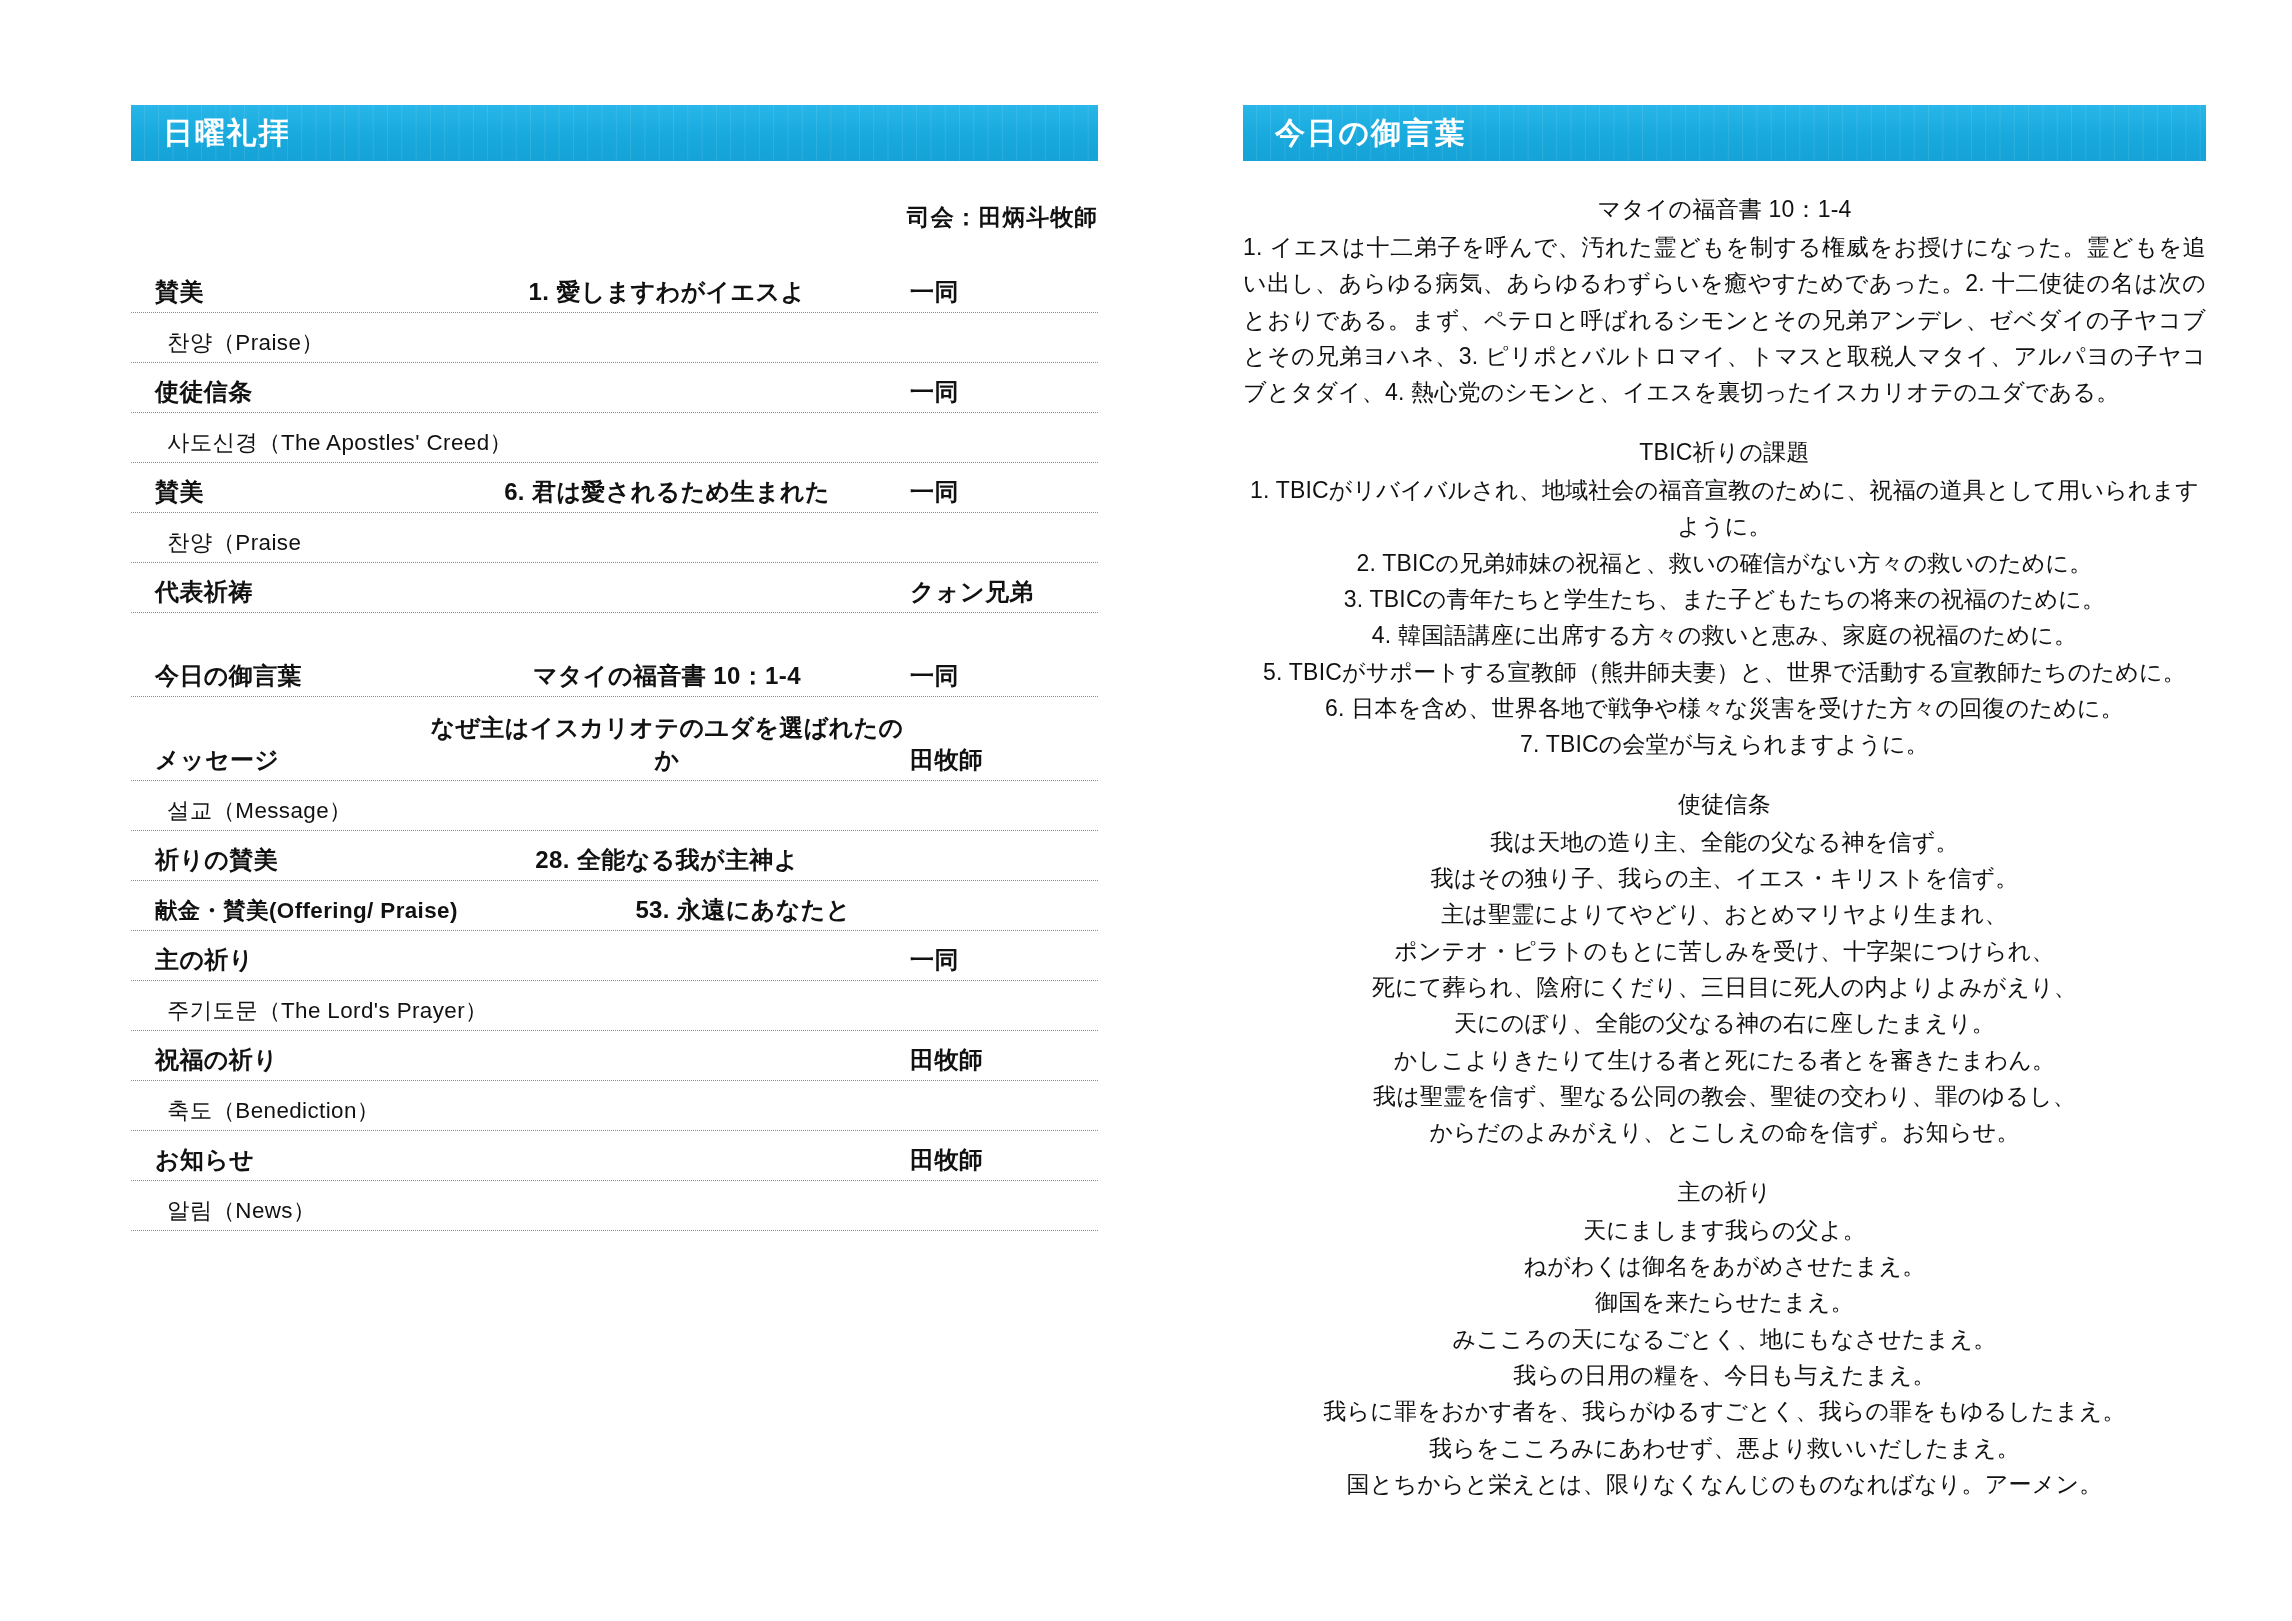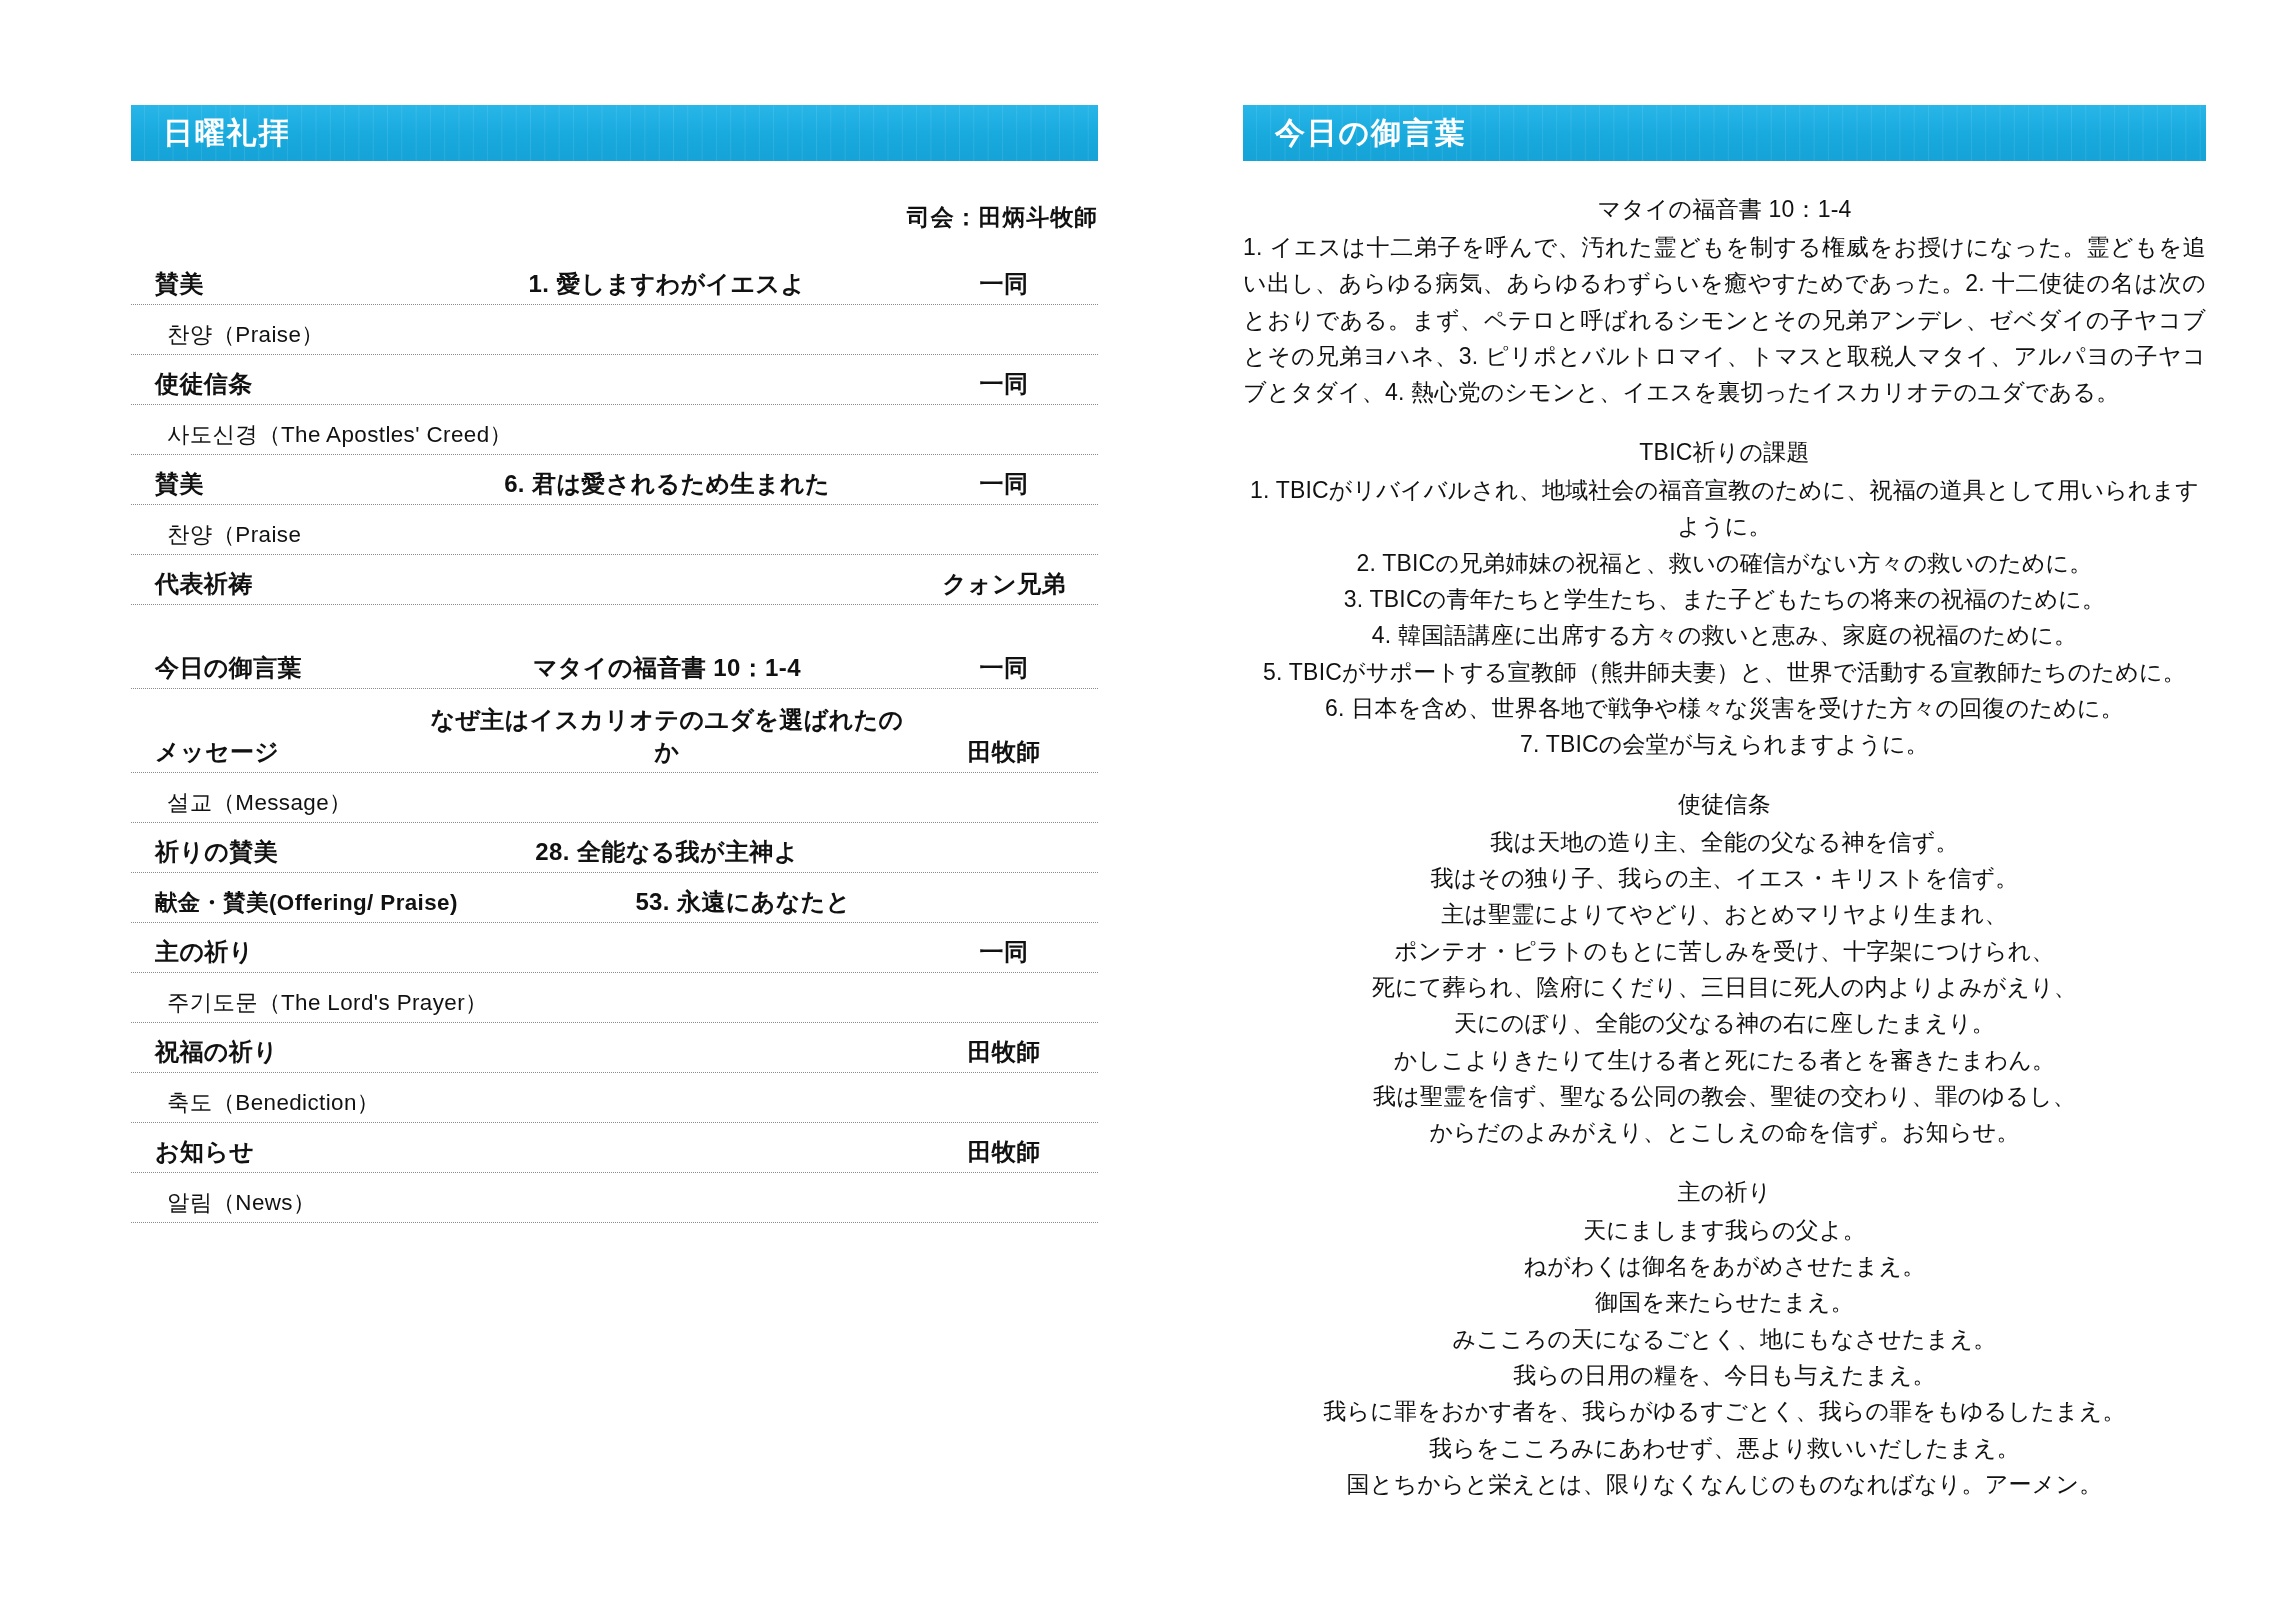--- a/index.html
+++ b/index.html
@@ -70,21 +70,21 @@
   .bar-left { width: 967px; }
   .bar-right { width: 963px; }
 
   
   .presider {
     text-align: right;
     width: 967px;
     font-size: 23px;
     font-weight: bold;
     margin-top: 41px;
-    margin-bottom: 22px;
+    margin-bottom: 30px;
     letter-spacing: 0.9px;
   }
 
   .ordertable {
     width: 967px;
   }
   .row {
     display: flex;
     align-items: flex-end;
     box-sizing: border-box;
@@ -112,21 +112,21 @@
   }
   .cell-mid {
     flex: 1 1 auto;
     text-align: center;
     font-size: 24px;
     font-weight: bold;
     letter-spacing: 0.4px;
   }
   .cell-right {
     flex: 0 0 188px;
-    text-align: center;
+    text-align: left;
     font-size: 24px;
     font-weight: bold;
     letter-spacing: 0.4px;
   }
   .cell-sub {
     flex: 1 1 auto;
     font-size: 22.4px;
     padding-left: 36px;
     font-weight: normal;
     letter-spacing: 0.4px;

